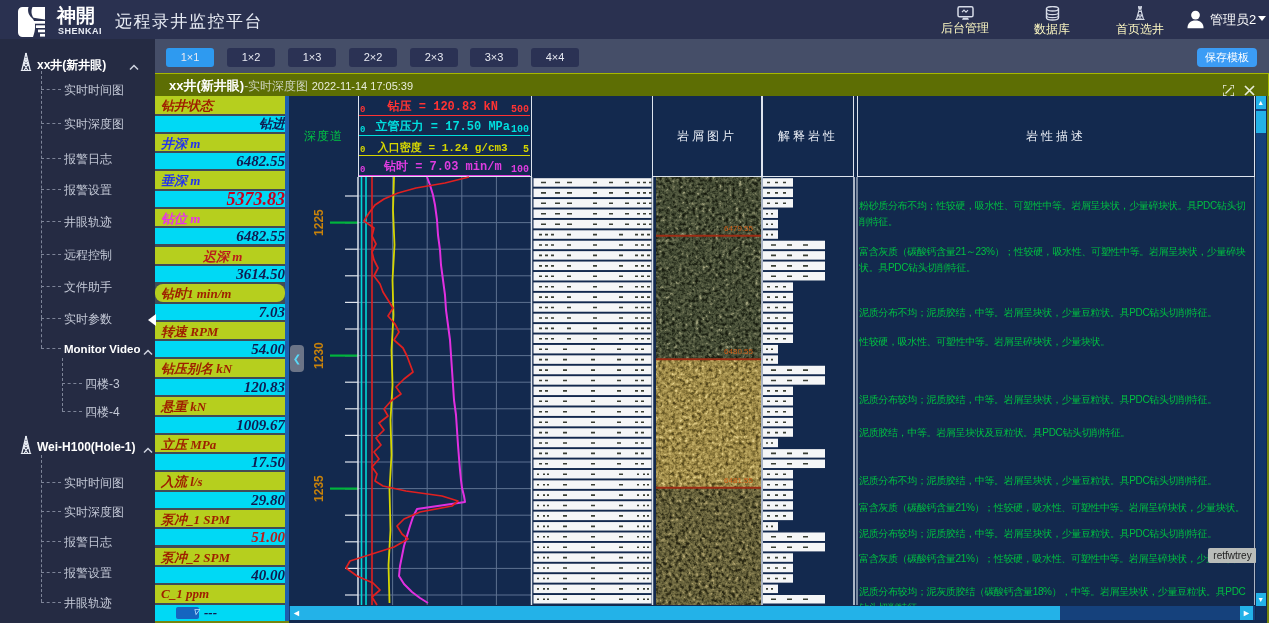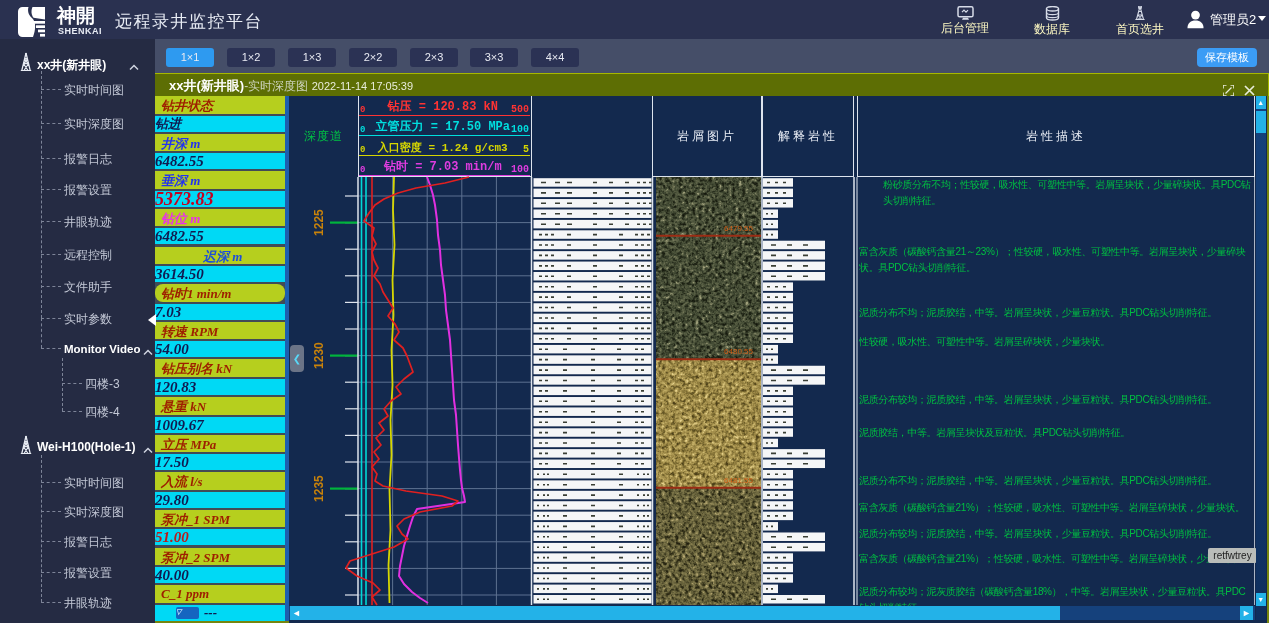--- a/index.html
+++ b/index.html
@@ -22,21 +22,21 @@
 .tab.active { background:#2e9af0; }
 #savebtn { position:absolute; right:12px; top:9px; width:60px; height:19px; background:#3b9cf5; border-radius:4px; color:#fff; font-size:11px; text-align:center; line-height:19px; }
 #titlebar { left:155px; top:73px; width:1114px; height:23px; background:#5d6e04; border-top:1px solid #a7b800; border-right:1px solid #a7b800;}
 #titlebar .t1 { position:absolute; left:14px; top:3px; color:#fff; font-size:13px; font-weight:bold; white-space:nowrap;}
 #titlebar .t2 { color:#ccd2bc; font-weight:normal; font-size:12px; }
 #titlebar .t3 { color:#e8ecda; font-weight:normal; font-size:11px; }
 #wicons { position:absolute; right:13px; top:8px; }
 #params { left:155px; top:96px; width:130px; height:527px; background:#414b56; }
 .pp { position:relative; width:130px; height:37.64px; }
 .plab { position:absolute; left:0; top:0; width:130px; height:17.6px; background:#b6cf1e; font-family:"Liberation Serif", serif; font-style:italic; font-weight:bold; font-size:13px; padding:1px 0 0 6px; }
-.pval { position:absolute; left:0; top:19.6px; width:130px; height:16px; background:#00d9f5; font-family:"Liberation Serif", serif; font-style:italic; font-weight:bold; font-size:14px; color:#111a4e; text-align:left; line-height:16px; }
+.pval { position:absolute; left:0; top:19.6px; width:130px; height:16px; background:#00d9f5; font-family:"Liberation Serif", serif; font-style:italic; font-weight:bold; font-size:14px; color:#111a4e; text-align:right; line-height:16px; }
 #bluebar { left:285px; top:96px; width:4px; height:527px; background:#1e5fae; }
 #collapse-tri { left:148px; top:314px; width:0; height:0; border-top:6px solid transparent; border-bottom:6px solid transparent; border-right:8px solid #fff; }
 #chart { left:289px; top:96px; width:980px; height:527px; background:#13294e; }
 .colhead { position:absolute; top:0; height:81px; color:#e9edf5; font-size:12px; letter-spacing:3px; display:flex; align-items:center; justify-content:center; border:1px solid #dde4ee; border-top:none; }
 #desc { position:absolute; left:569px; top:81px; width:397px; height:443px; color:#00bf41; font-size:10px; line-height:16px; overflow:hidden; }
 .dp { position:absolute; left:1px; width:395px; letter-spacing:-0.35px; }
 #tooltip { position:absolute; left:919px; top:452px; width:49px; height:15px; background:#b9bcb9; color:#222; font-size:10px; text-align:center; line-height:15px; border-radius:2px; }
 #hscroll { position:absolute; left:0px; top:510px; width:966px; height:14px; background:#15417c; }
 #hscroll .larr { position:absolute; left:1px; top:0; width:13px; height:14px; background:#23b2e8; color:#fff; font-size:9px; text-align:center; line-height:14px; }
 #hscroll .thumb { position:absolute; left:14px; top:0px; width:757px; height:14px; background:#23b2e8; }
@@ -190,21 +190,21 @@
       </div>
 <div class="pp">
         <div class="plab" style="color:#2233ee;">垂深 m</div>
         <div class="pval" style="color:#c40020; font-size:18px;">5373.83</div>
       </div>
 <div class="pp">
         <div class="plab" style="color:#e832e8;">钻位 m</div>
         <div class="pval" style="color:#101a50; font-size:15px;">6482.55</div>
       </div>
 <div class="pp">
-        <div class="plab" style="color:#1d4ed8;padding-left:48px;">迟深 m</div>
+        <div class="plab" style="color:#b91c1c;padding-left:48px;">迟深 m</div>
         <div class="pval" style="color:#101a50; font-size:15px;">3614.50</div>
       </div>
 <div class="pp">
         <div class="plab" style="color:#9e2000;border-radius:8px;">钻时1 min/m</div>
         <div class="pval" style="color:#101a50; font-size:15px;">7.03</div>
       </div>
 <div class="pp">
         <div class="plab" style="color:#9e2000;">转速 RPM</div>
         <div class="pval" style="color:#101a50; font-size:15px;">54.00</div>
       </div>
@@ -524,21 +524,21 @@
         <line x1="568" y1="81" x2="568" y2="509" stroke="#dfe5ee" stroke-width="1"></line>
         <line x1="966" y1="81" x2="966" y2="509" stroke="#dfe5ee" stroke-width="1.5"></line>
         <line x1="72.5" y1="81" x2="72.5" y2="509" stroke="#00d8d8" stroke-width="1.6"></line>
         <line x1="77" y1="81" x2="77" y2="509" stroke="#00d8d8" stroke-width="1.6"></line>
         <line x1="83" y1="81" x2="83" y2="509" stroke="#e02020" stroke-width="1.6"></line>
         <polyline points="105.0,81.0 104.0,114.0 105.5,149.0 103.5,184.0 104.5,219.0 102.5,254.0 103.5,289.0 101.5,324.0 102.5,359.0 100.5,394.0 101.5,434.0 99.5,469.0 100.5,507.0" fill="none" stroke="#d6d600" stroke-width="1.8" stroke-linejoin="round"></polyline>
         <polyline points="138.0,81.0 141.0,89.0 144.0,99.0 146.0,109.0 148.0,124.0 149.0,139.0 151.0,154.0 152.0,169.0 154.0,184.0 156.0,199.0 157.0,214.0 159.0,229.0 161.0,244.0 162.0,259.0 163.0,274.0 164.0,289.0 165.0,304.0 167.0,319.0 168.0,334.0 169.0,349.0 170.0,362.0 171.0,374.0 172.0,384.0 173.0,392.0 175.0,400.0 176.0,406.0 128.0,413.0 124.0,421.0 121.0,430.0 118.0,440.0 115.0,450.0 113.0,460.0 111.0,470.0 110.0,480.0 115.0,488.0 123.0,496.0 131.0,502.0 139.0,507.0" fill="none" stroke="#e030e0" stroke-width="2" stroke-linejoin="round"></polyline>
         <polyline points="180.0,81.0 156.0,87.0 127.0,92.0 109.0,97.0 95.0,103.0 86.0,109.0 80.0,117.0 75.0,125.0 85.0,132.0 83.0,140.0 87.0,148.0 83.0,156.0 85.0,164.0 89.0,172.0 85.0,180.0 91.0,188.0 94.0,196.0 99.0,204.0 104.0,212.0 99.0,220.0 106.0,228.0 110.0,236.0 105.0,244.0 114.0,252.0 118.0,260.0 121.0,268.0 124.0,276.0 115.0,283.0 107.0,291.0 112.0,298.0 102.0,305.0 95.0,313.0 99.0,320.0 90.0,327.0 95.0,334.0 87.0,342.0 92.0,349.0 85.0,356.0 90.0,363.0 83.0,371.0 88.0,378.0 86.0,385.0 94.0,390.0 117.0,395.0 153.0,400.0 169.0,405.0 163.0,410.0 131.0,416.0 115.0,423.0 108.0,430.0 113.0,438.0 119.0,443.0 105.0,451.0 83.0,458.0 61.0,465.0 57.0,472.0 68.0,480.0 84.0,487.0 91.0,494.0 83.0,501.0 88.0,509.0" fill="none" stroke="#e02020" stroke-width="1.7" stroke-linejoin="round"></polyline>
       </svg>
     <div id="desc">
-<div class="dp" style="top:0;padding-left:24px;">粉砂质分布不均；性较硬，吸水性、可塑性中等。岩屑呈块状，少量碎块状。具PDC钻头切削特征。</div>
+<div class="dp" style="top:21px;">粉砂质分布不均；性较硬，吸水性、可塑性中等。岩屑呈块状，少量碎块状。具PDC钻头切削特征。</div>
 <div class="dp" style="top:67px;">富含灰质（碳酸钙含量21～23%）；性较硬，吸水性、可塑性中等。岩屑呈块状，少量碎块状。具PDC钻头切削特征。</div>
 <div class="dp" style="top:128px;">泥质分布不均；泥质胶结，中等。岩屑呈块状，少量豆粒状。具PDC钻头切削特征。</div>
 <div class="dp" style="top:157px;">性较硬，吸水性、可塑性中等。岩屑呈碎块状，少量块状。</div>
 <div class="dp" style="top:215px;">泥质分布较均；泥质胶结，中等。岩屑呈块状，少量豆粒状。具PDC钻头切削特征。</div>
 <div class="dp" style="top:248px;">泥质胶结，中等。岩屑呈块状及豆粒状。具PDC钻头切削特征。</div>
 <div class="dp" style="top:296px;">泥质分布不均；泥质胶结，中等。岩屑呈块状，少量豆粒状。具PDC钻头切削特征。</div>
 <div class="dp" style="top:323px; white-space:nowrap;">富含灰质（碳酸钙含量21%）；性较硬，吸水性、可塑性中等。岩屑呈碎块状，少量块状。</div>
 <div class="dp" style="top:349px;">泥质分布较均；泥质胶结，中等。岩屑呈块状，少量豆粒状。具PDC钻头切削特征。</div>
 <div class="dp" style="top:374px; white-space:nowrap;">富含灰质（碳酸钙含量21%）；性较硬，吸水性、可塑性中等。岩屑呈碎块状，少量块状。</div>
 <div class="dp" style="top:407px;">泥质分布较均；泥灰质胶结（碳酸钙含量18%），中等。岩屑呈块状，少量豆粒状。具PDC钻头切削特征。</div>

